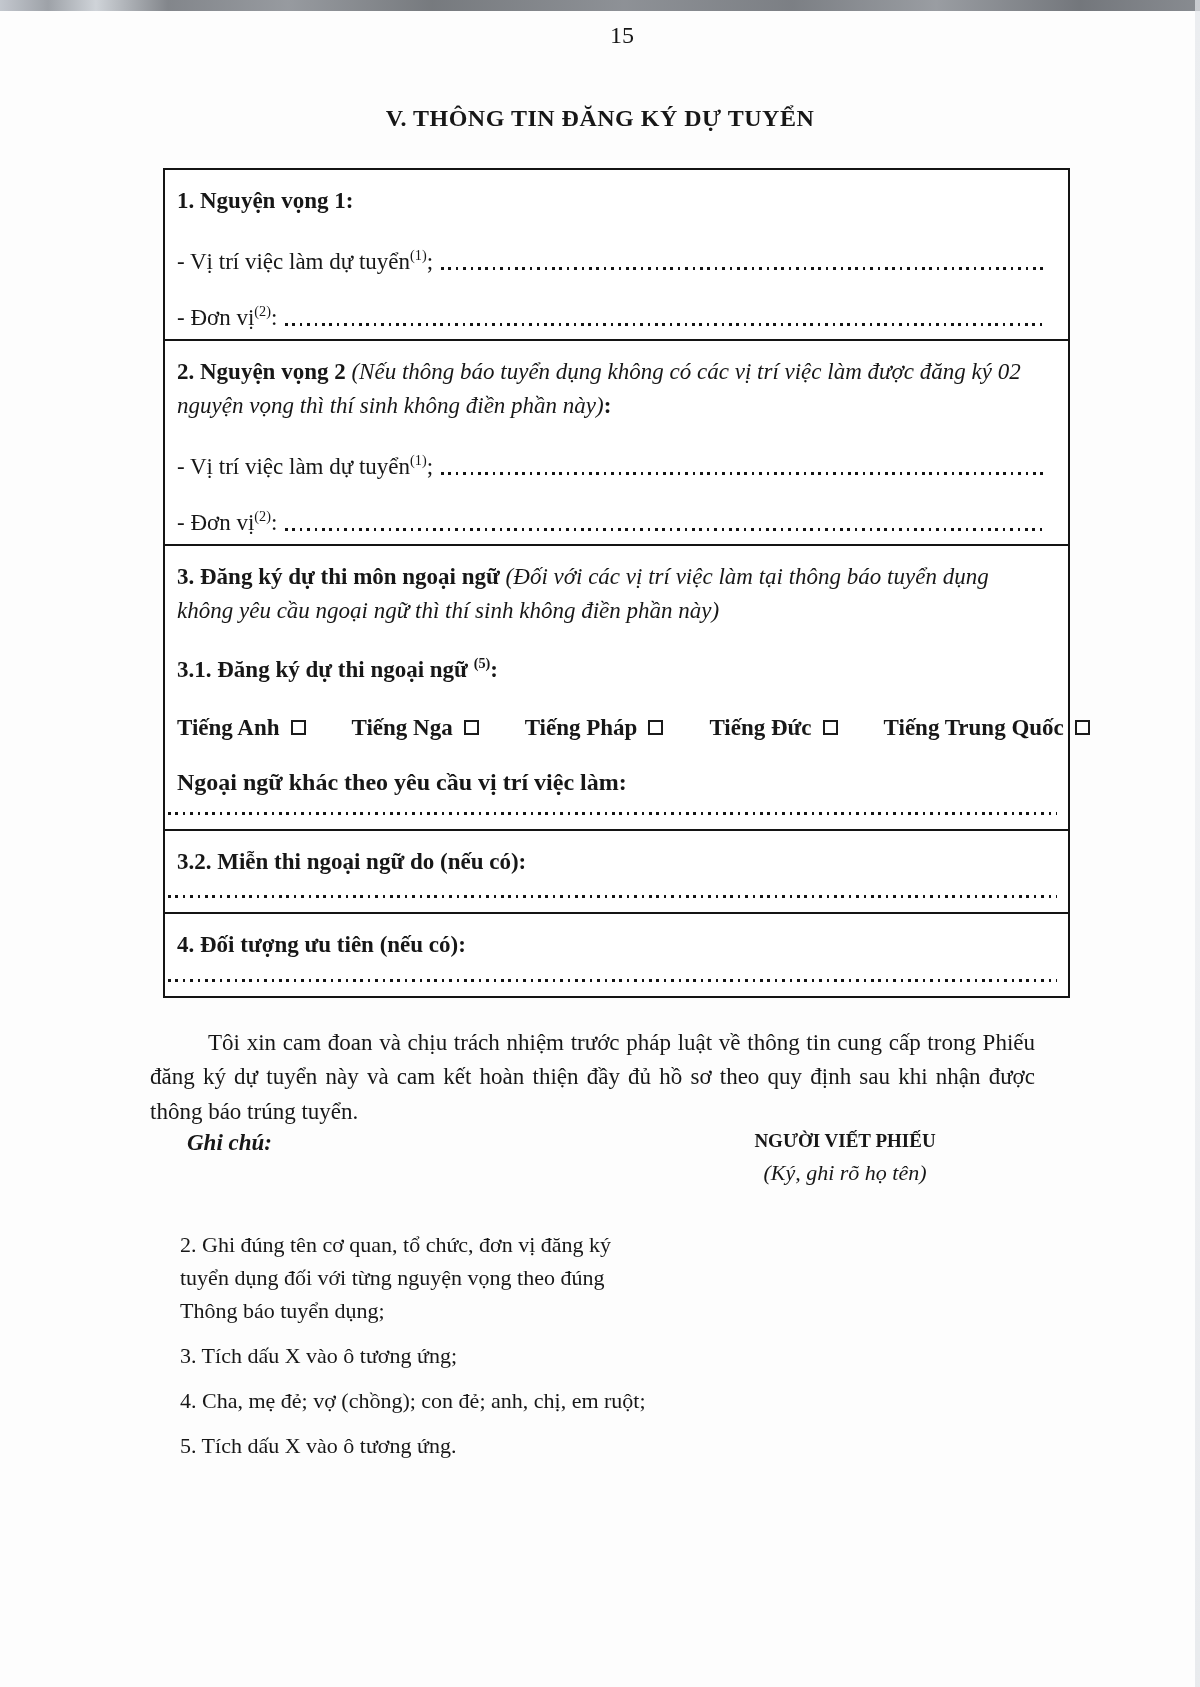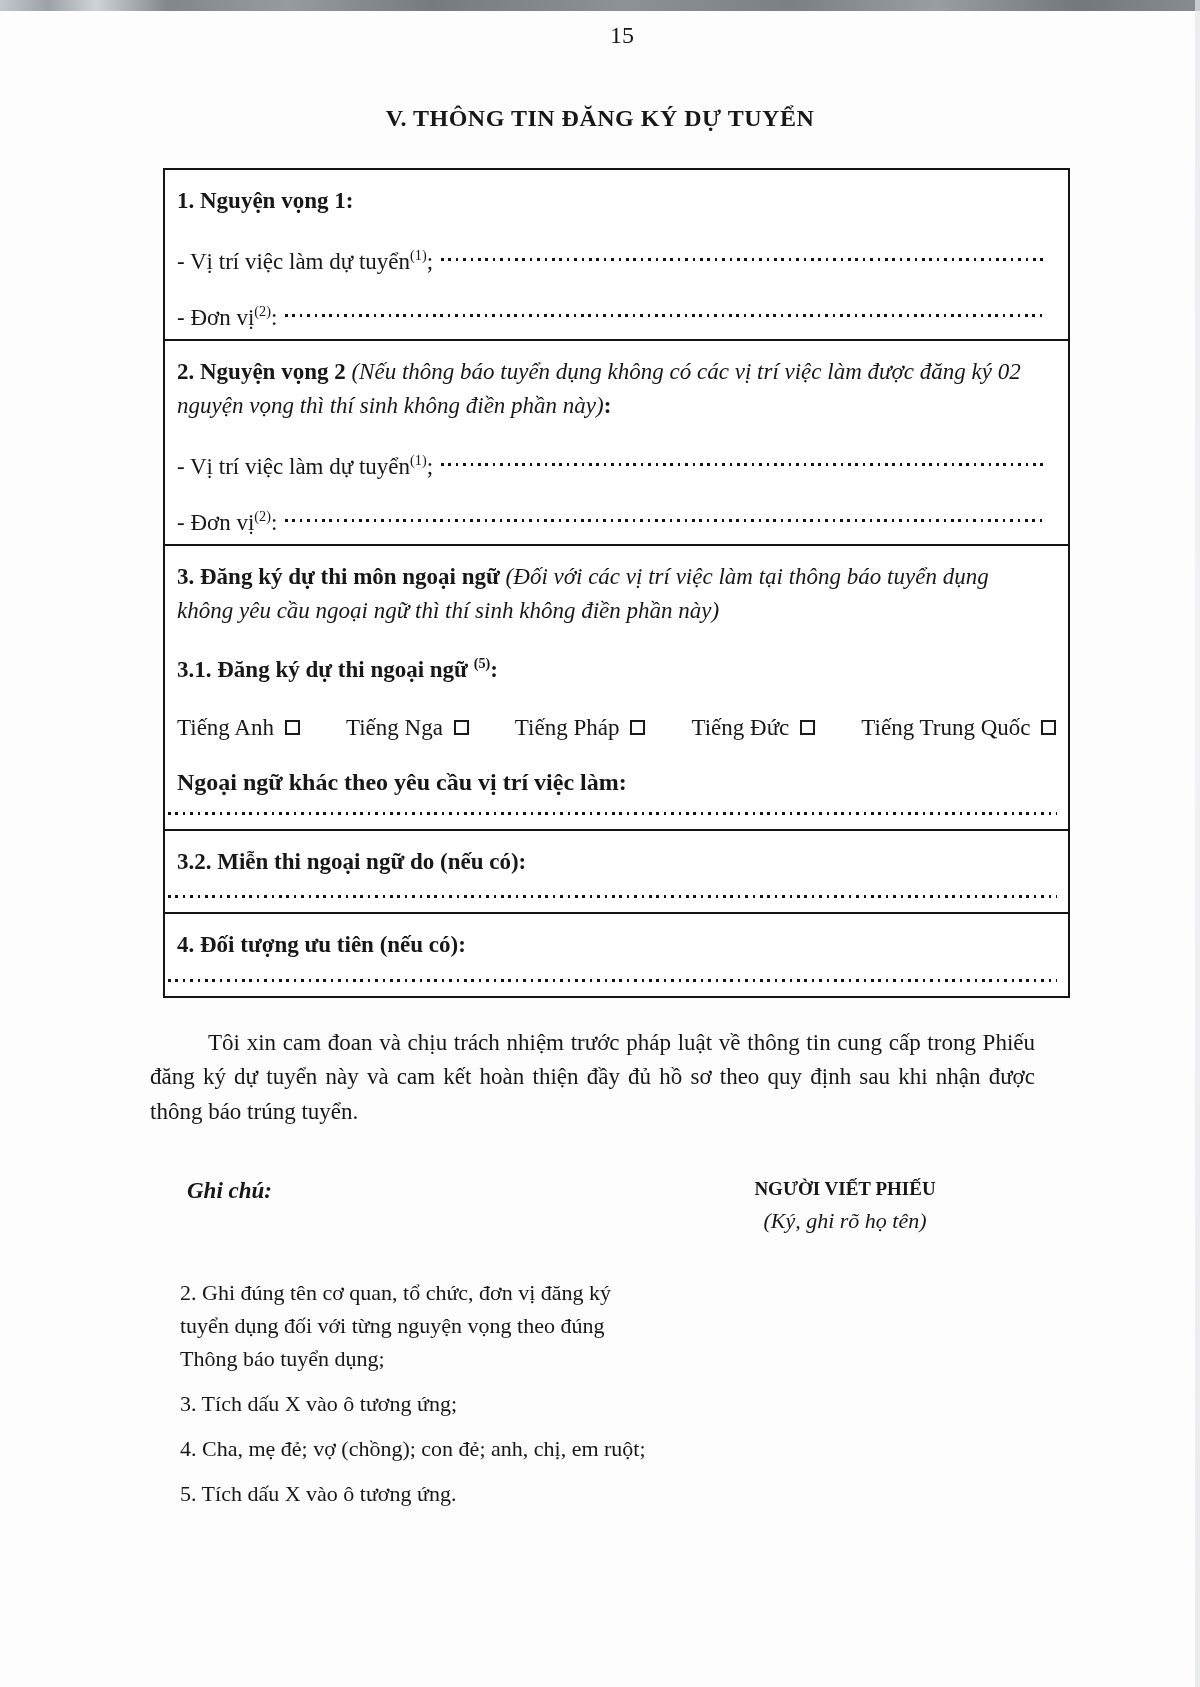--- a/index.html
+++ b/index.html
@@ -25,44 +25,44 @@
   }
   .form-table{
     margin:36px 0 0 163px; width:907px;
     border:2px solid #141414; background:#fff;
   }
   .row{ border-bottom:2px solid #141414; padding:14px 8px 8px 0; }
   .row:last-child{ border-bottom:none; }
   .pad{ padding-left:12px; padding-right:12px; }
   .sec-heading{ font-weight:bold; font-size:23px; line-height:1.5; }
   .sec-heading .it{ font-weight:normal; font-style:italic; }
-  .fieldline{ display:flex; align-items:center; margin-top:30px; font-size:23px; }
+  .fieldline{ display:flex; align-items:flex-end; margin-top:30px; font-size:23px; }
   .fieldline .lbl{ white-space:nowrap; }
   sup{ font-size:0.62em; vertical-align:super; line-height:0; }
   .dots{
     flex:1 1 auto; height:3px; margin:0 4px 5px 8px;
     background-image:repeating-linear-gradient(to right,#141414 0 2.6px,transparent 2.6px 7.4px);
   }
   .dots-full{
     height:3px; margin:16px 3px 6px 3px;
     background-image:repeating-linear-gradient(to right,#141414 0 2.6px,transparent 2.6px 7.4px);
   }
   .sub-heading{ font-weight:bold; font-size:23px; margin-top:28px; }
-  .lang-row{ display:flex; gap:46px; margin-top:32px; font-size:23px; font-weight:normal; }
+  .lang-row{ display:flex; gap:46px; margin-top:32px; font-size:23px; font-weight:bold; }
   .lang{ white-space:nowrap; display:flex; align-items:center; }
   .cb{
     display:inline-block; width:15px; height:15px; border:2px solid #1b1b1b;
     margin-left:11px; background:#fff;
   }
   .other-label{ font-weight:bold; font-size:24px; margin-top:28px; }
   .declaration{
     margin:28px 165px 0 150px; font-size:23px; line-height:1.52;
     text-align:justify; text-indent:58px;
   }
-  .sig-row{ display:flex; margin-top:48px; }
+  .sig-row{ display:flex; }
   .notes-heading{
     margin-left:187px; font-weight:bold; font-style:italic; font-size:23px;
   }
   .sig-block{ margin-left:auto; margin-right:175px; width:360px; text-align:center; }
   .sig-title{ font-weight:bold; font-size:19px; }
   .sig-sub{ font-style:italic; font-size:22px; margin-top:8px; }
   .notes-list{ margin:42px 0 0 180px; width:478px; font-size:22px; line-height:1.5; }
   .note-item{ margin-bottom:12px; }
 </style>
 </head>

